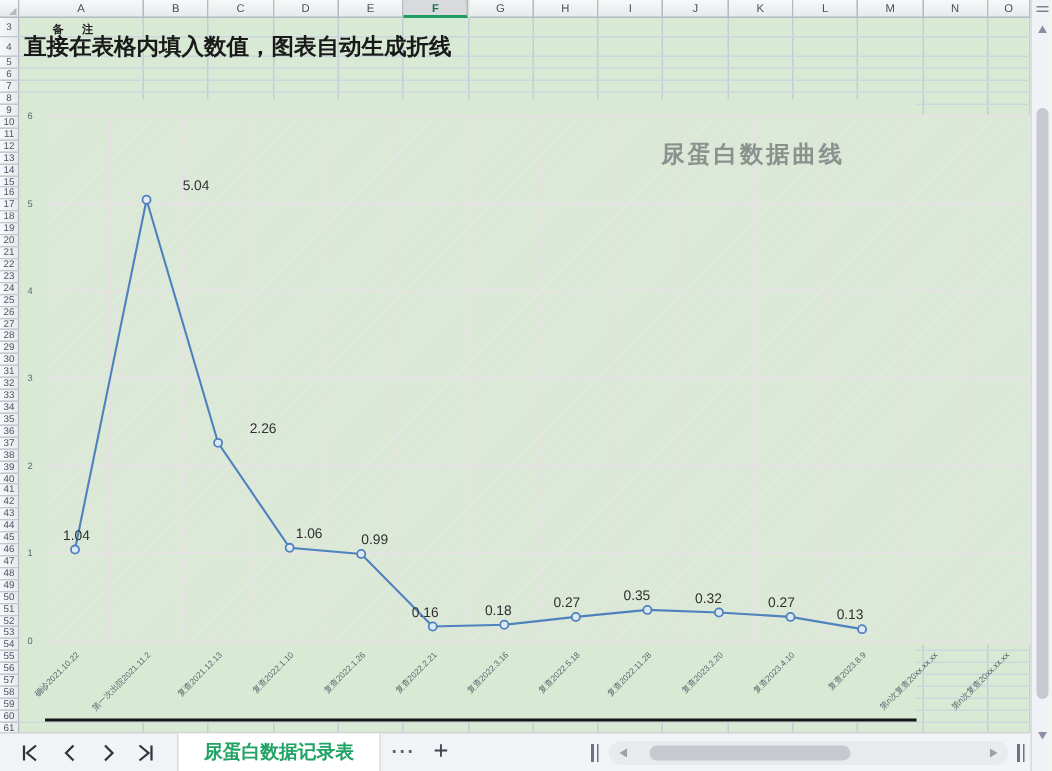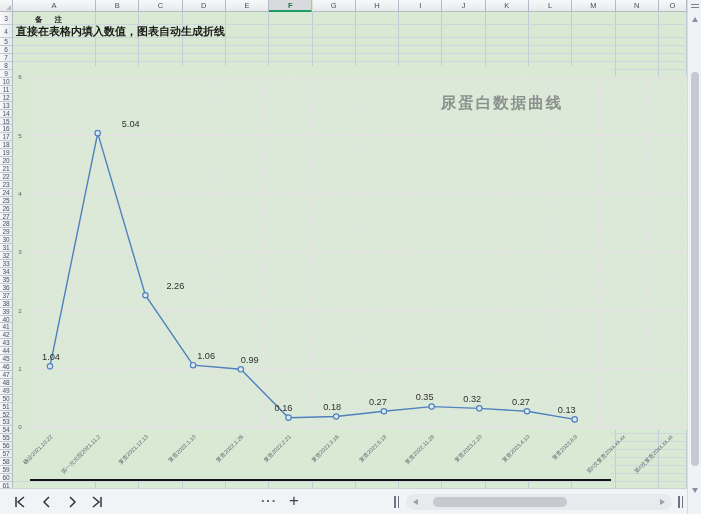--- a/index.html
+++ b/index.html
@@ -39,21 +39,21 @@
     background:#d8ead4;overflow:hidden;
   }
   .vline{position:absolute;top:0;width:1px;height:100%;background:#c2cdd9;}
   .hline{position:absolute;left:0;height:1px;width:100%;background:#cdd6de;}
   #cell-a3{
     position:absolute;left:35px;top:13px;height:13px;line-height:13px;
     font-size:7.5px;font-weight:bold;color:#222;letter-spacing:5px;z-index:3;
   }
   #cell-a4{
     position:absolute;left:16px;top:25px;height:13px;line-height:13px;
-    font-size:11px;font-weight:bold;color:#1a1a1a;white-space:nowrap;z-index:3;
+    font-size:15px;font-weight:bold;color:#1a1a1a;white-space:nowrap;z-index:3;
   }
   
   #chart{
     position:absolute;left:13px;top:66px;width:598px;height:415px;
     background:#d8ead4;z-index:4;
   }
   #chart-bottom-border{
     position:absolute;left:17px;right:0;bottom:0;height:2px;background:#141414;
   }
   
@@ -359,20 +359,21 @@
       <svg width="14" height="14">
           <path d="M5 2 L10 7 L5 12" stroke="#30343c" stroke-width="1.5" fill="none"></path>
         </svg>
     </span>
     <span class="navbtn" style="left:90px">
       <svg width="14" height="14">
           <path d="M11 2 V12 M3 2 L9 7 L3 12" stroke="#30343c" stroke-width="1.5" fill="none"></path>
         </svg>
     </span>
 
+    <div id="sheet-tab">尿蛋白数据记录表</div>
     <div id="more-tabs">···</div>
     <div id="add-sheet">+</div>
 
     <span class="splitter" style="left:394px">
         <i class="b1"></i>
         <i class="b2"></i>
       </span>
     <div id="hscroll-track">
       <span class="tri" style="left:7px;top:5px;border-top:3px solid transparent;border-bottom:3px solid transparent;border-right:5px solid #9aa0ac;"></span>
       <div id="hscroll-thumb"></div>

